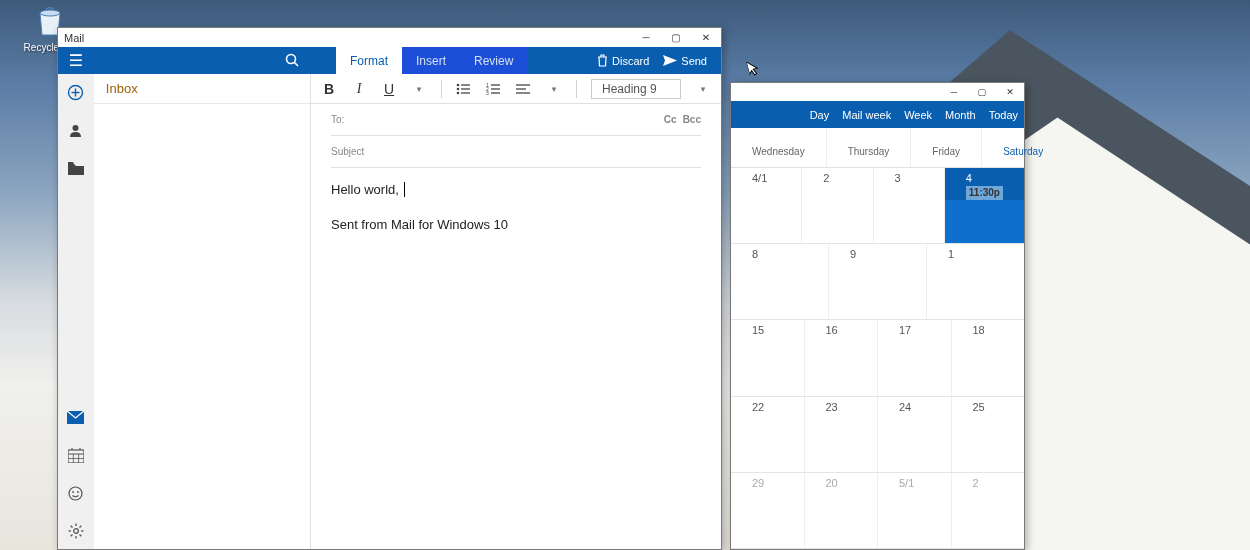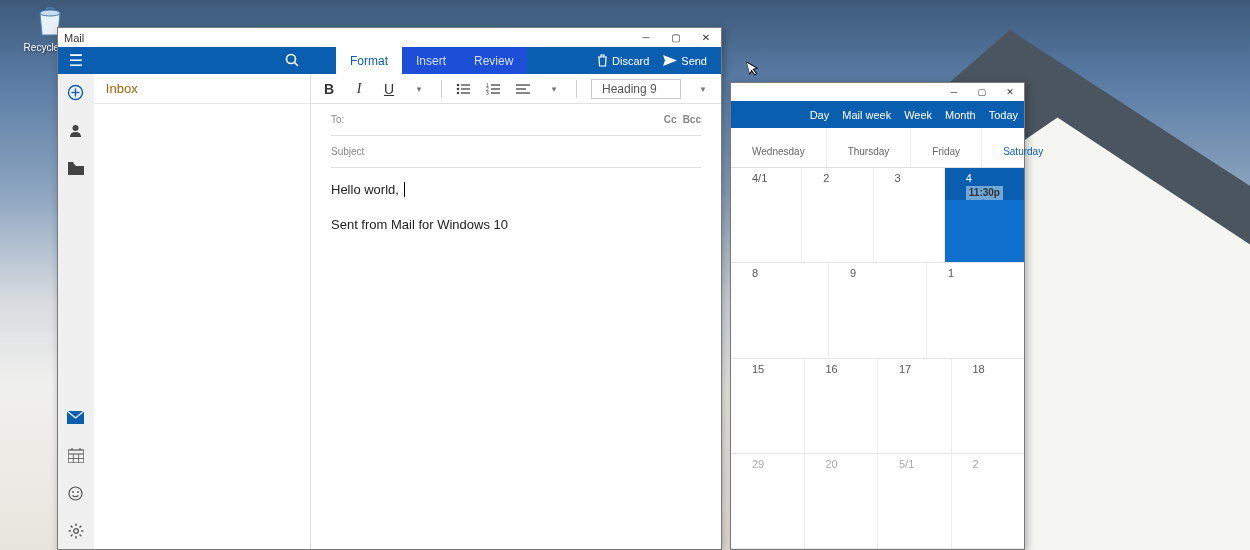--- a/index.html
+++ b/index.html
@@ -120,20 +120,26 @@
     <div class="cal-row">
       <div class="cal-cell"><span>8</span></div>
       <div class="cal-cell"><span>9</span></div>
       <div class="cal-cell"><span>1</span></div>
     </div>
     <div class="cal-row">
       <div class="cal-cell"><span>15</span></div>
       <div class="cal-cell"><span>16</span></div>
       <div class="cal-cell"><span>17</span></div>
       <div class="cal-cell"><span>18</span></div>
+    </div>
+    <div class="cal-row">
+      <div class="cal-cell"><span>22</span></div>
+      <div class="cal-cell"><span>23</span></div>
+      <div class="cal-cell"><span>24</span></div>
+      <div class="cal-cell"><span>25</span></div>
     </div>
     <div class="cal-row">
       <div class="cal-cell dim"><span>29</span></div>
       <div class="cal-cell dim"><span>20</span></div>
       <div class="cal-cell dim"><span>5/1</span></div>
       <div class="cal-cell dim"><span>2</span></div>
     </div>
   </div>
 </div>
 

